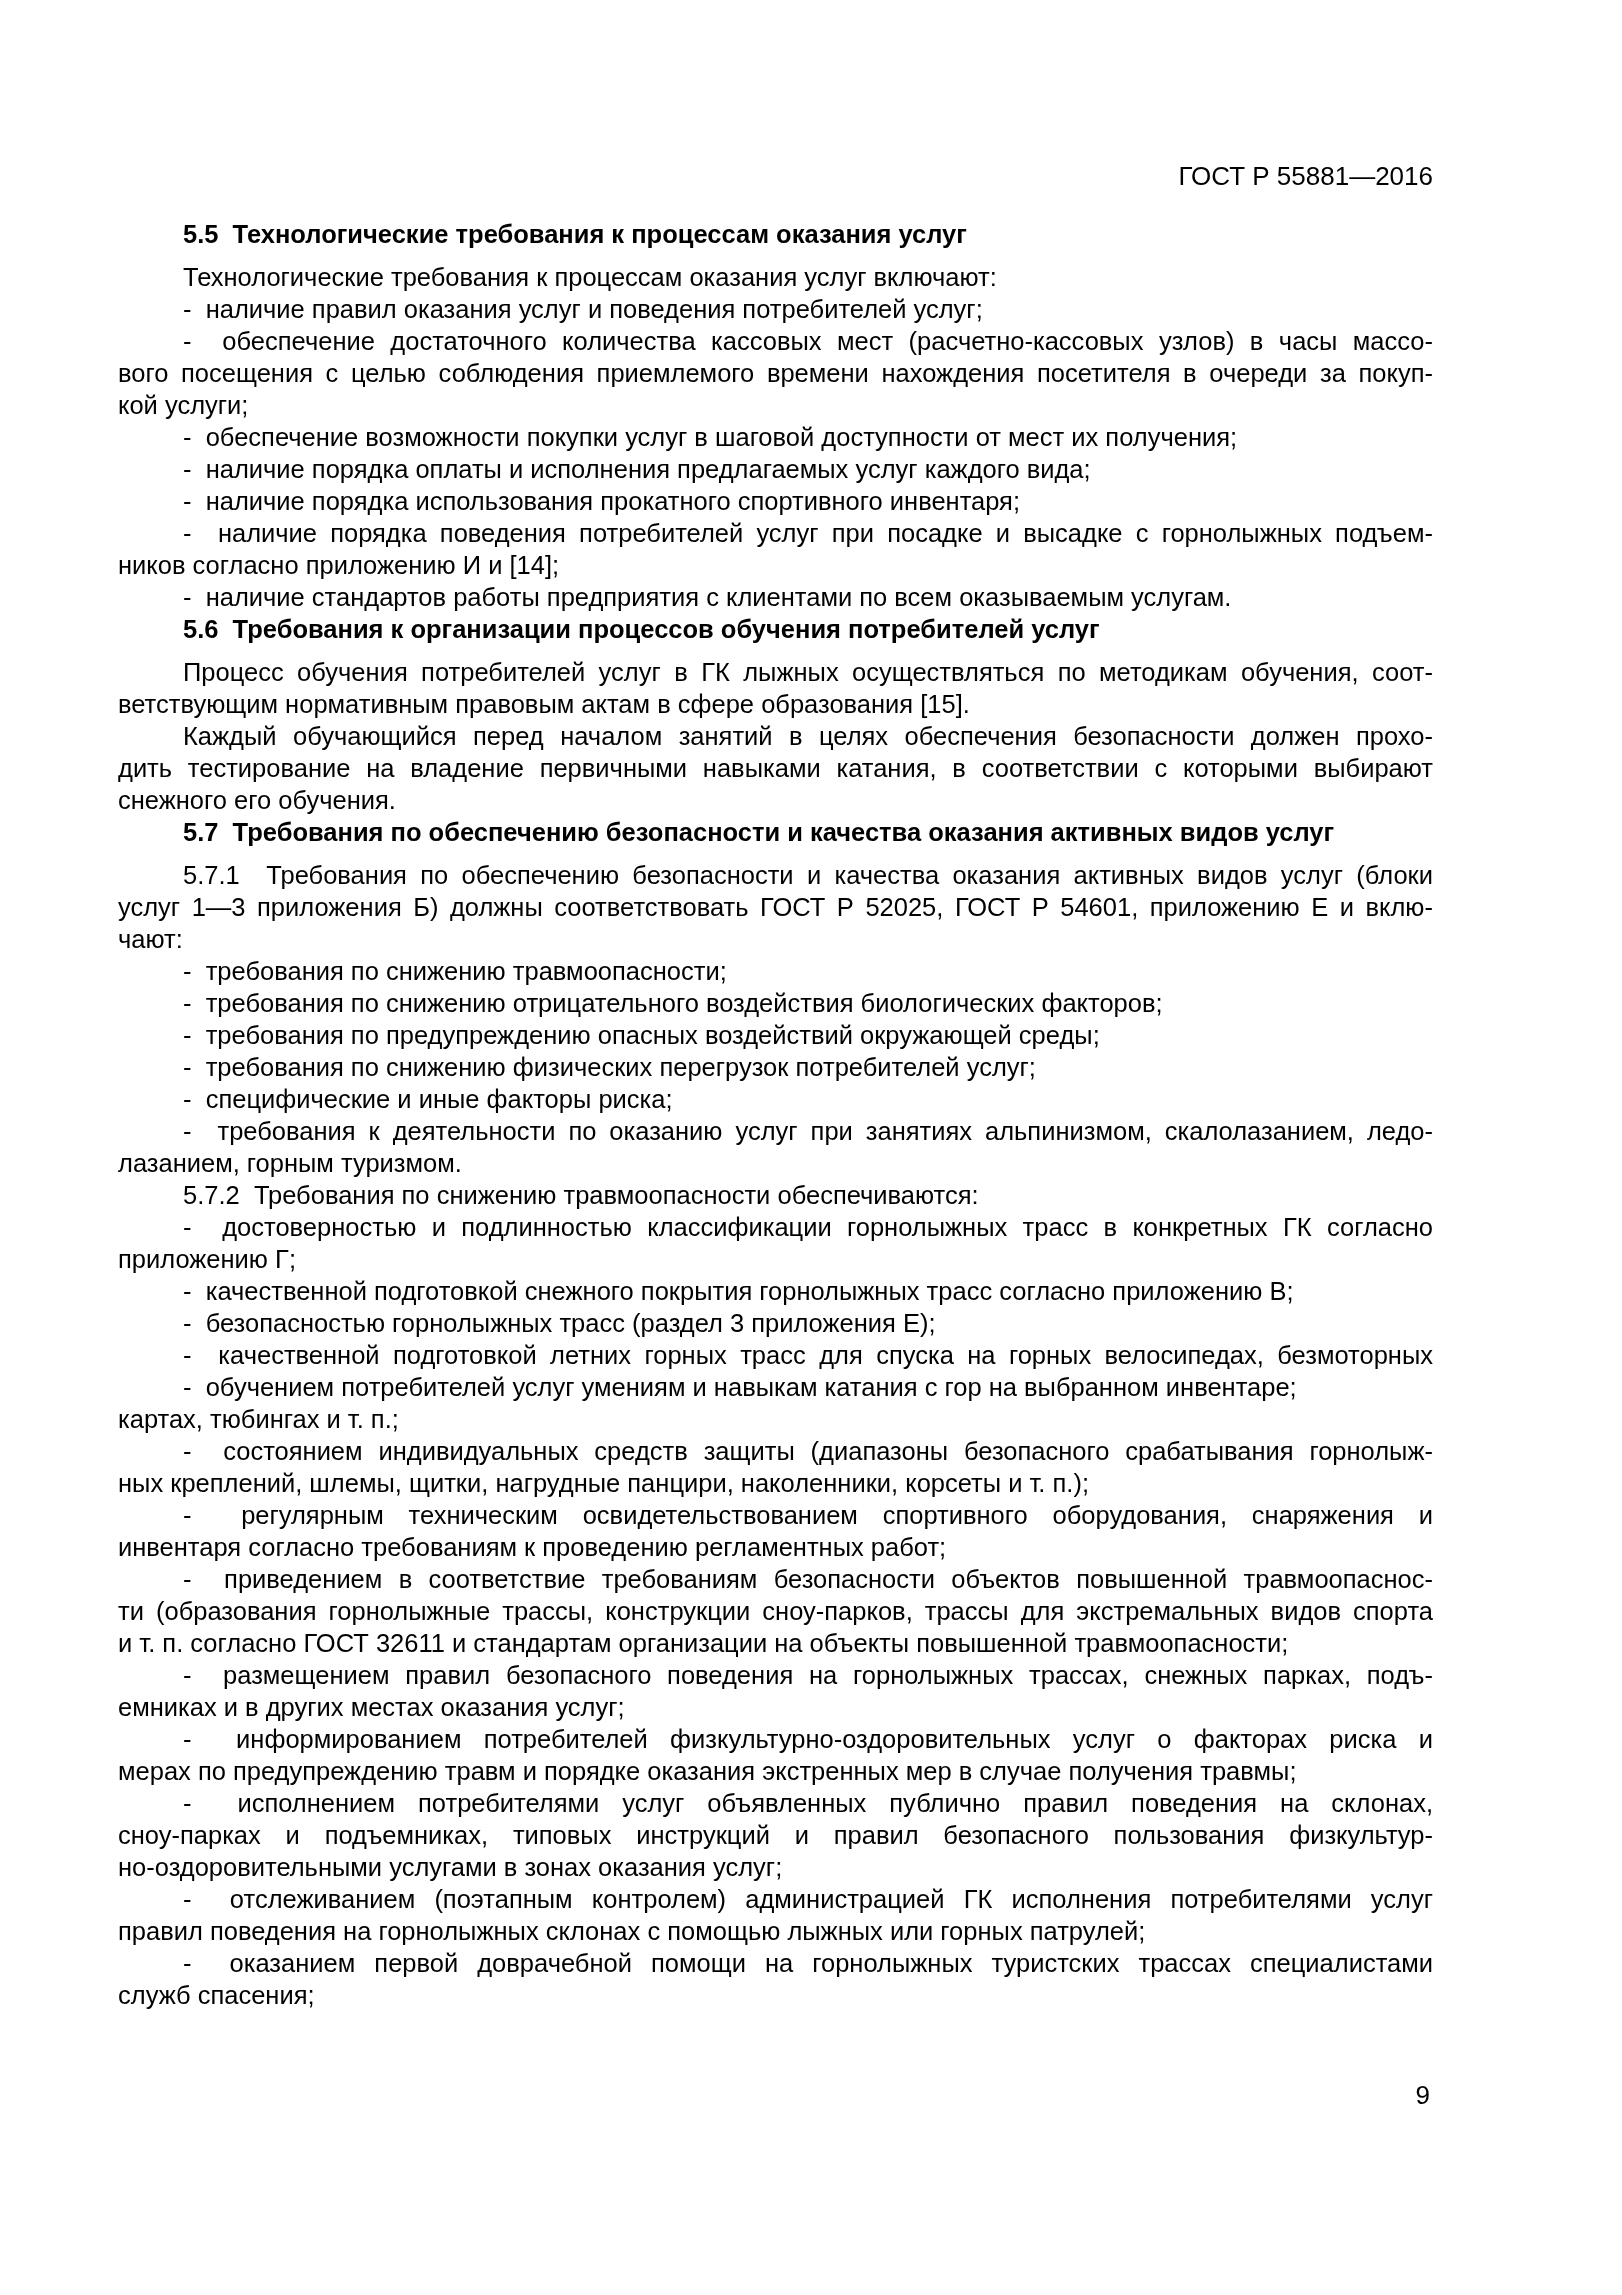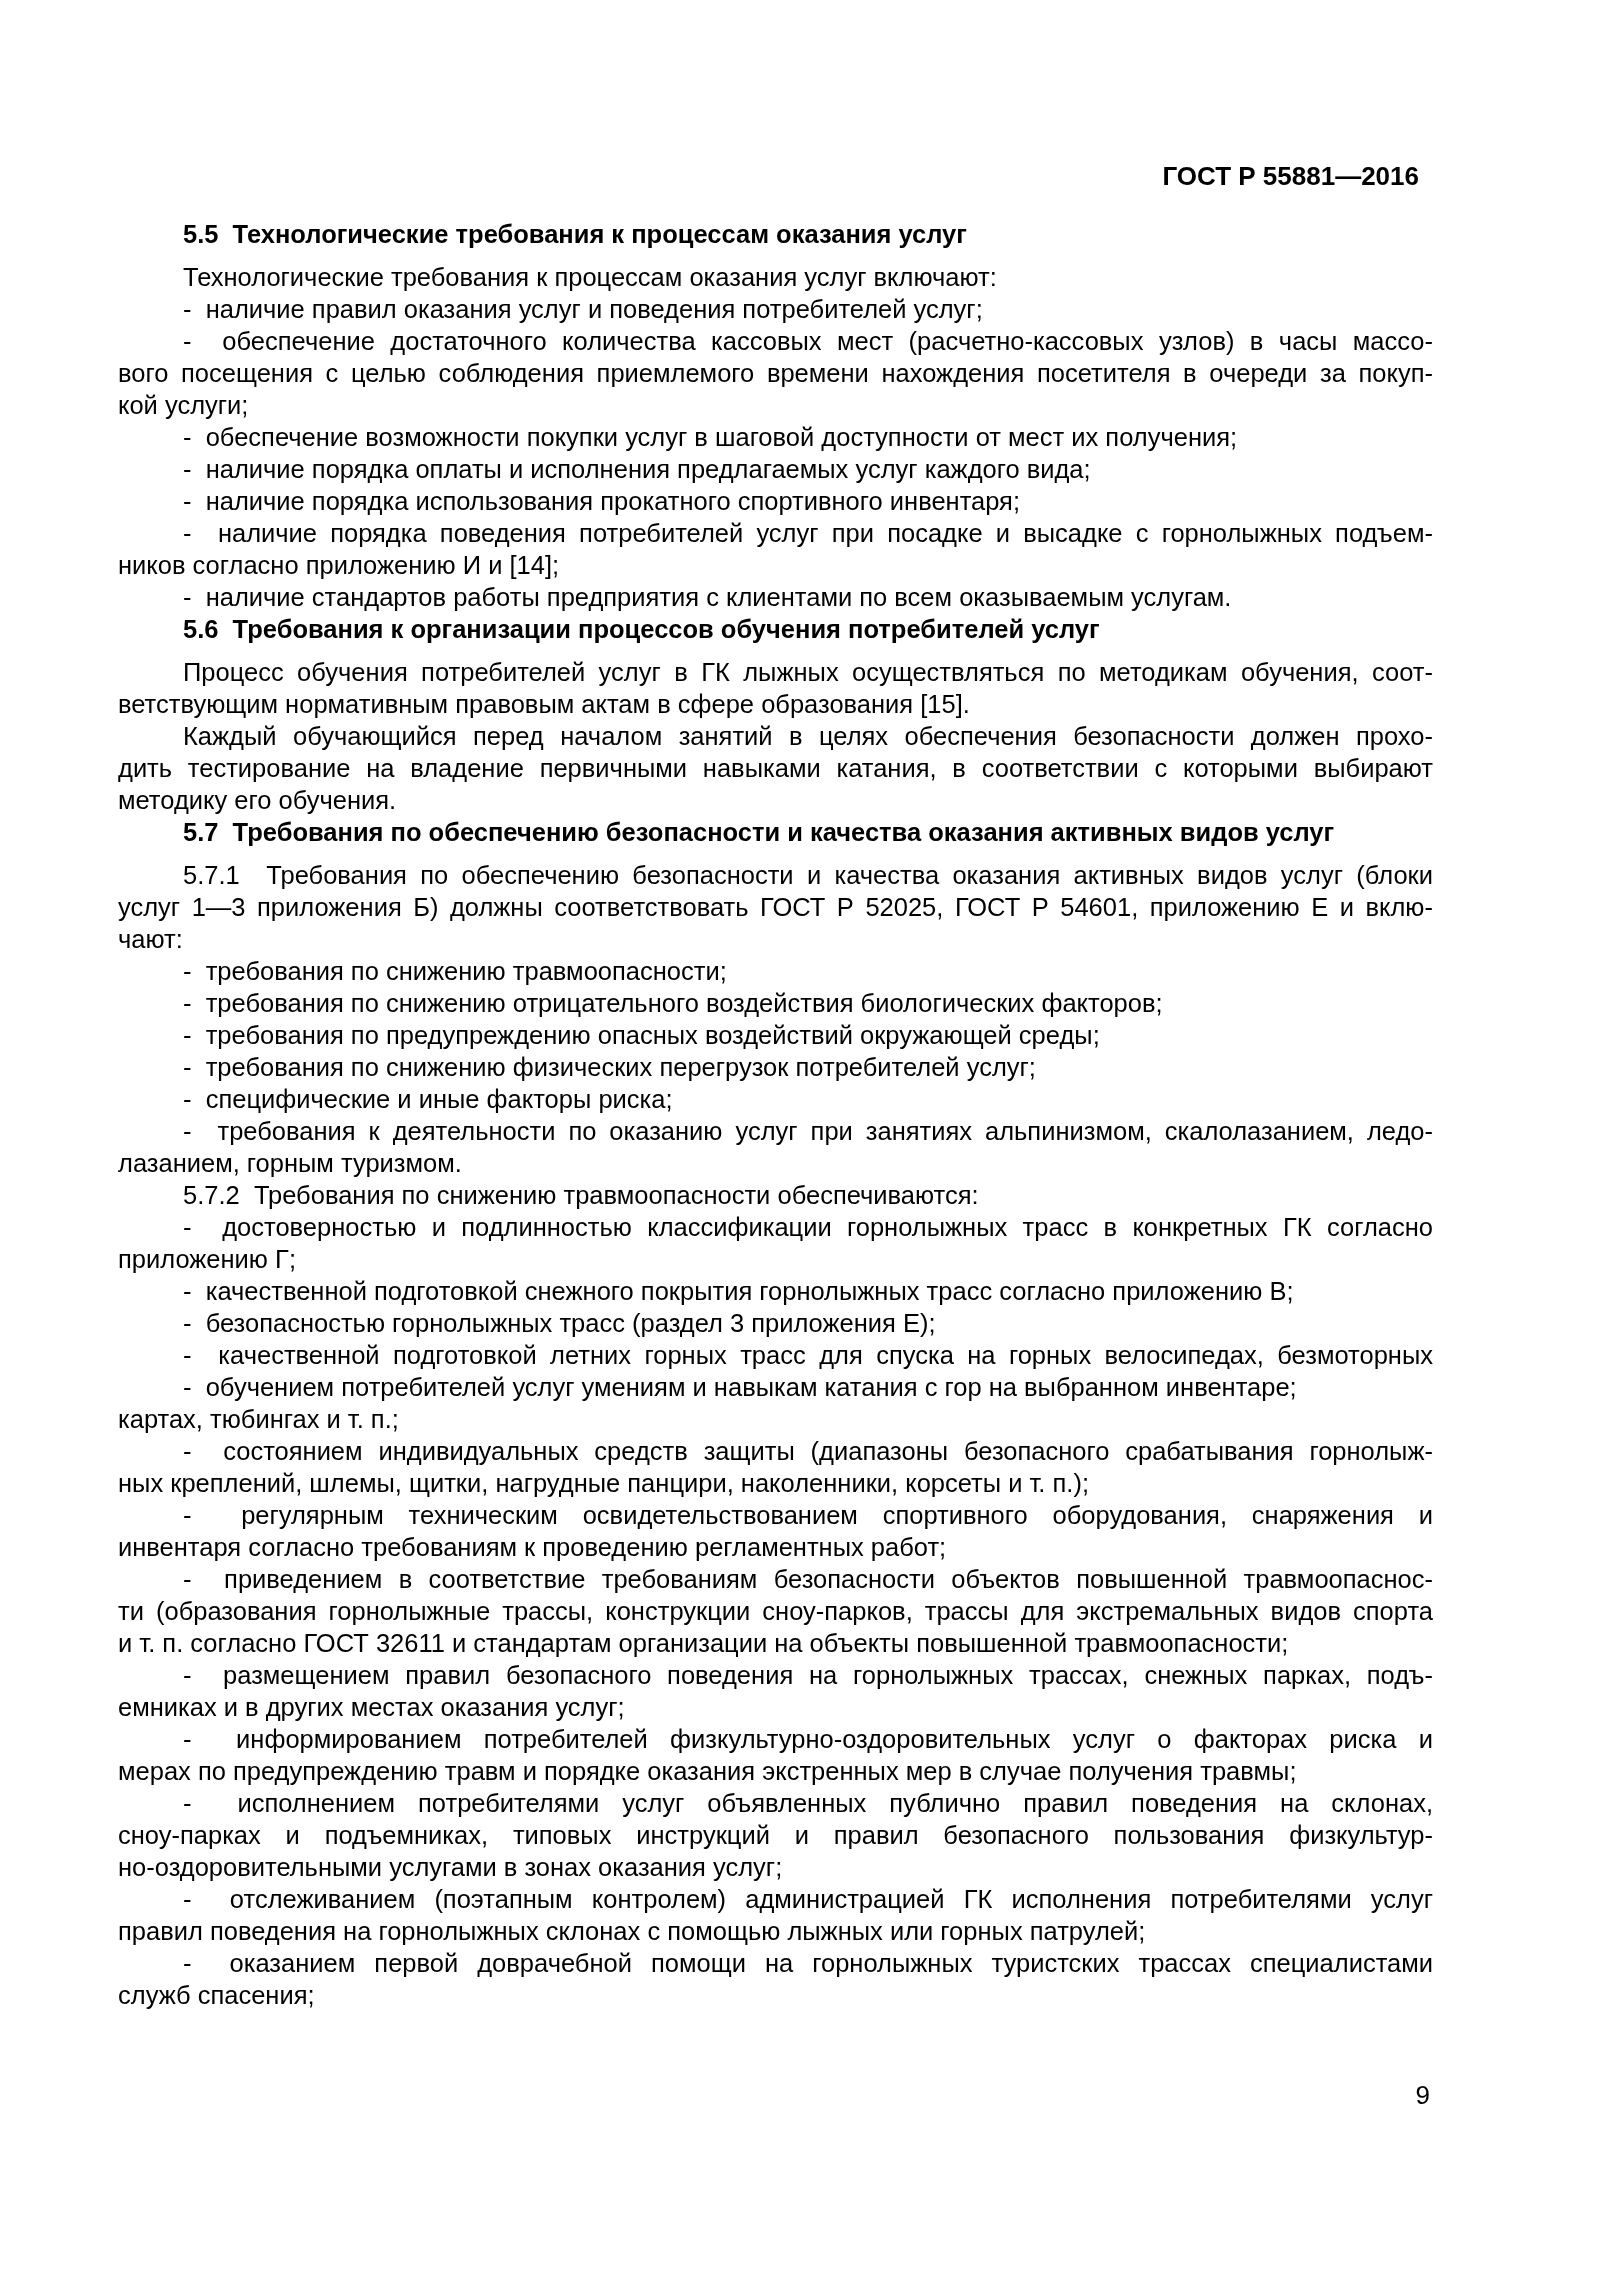--- a/index.html
+++ b/index.html
@@ -5,22 +5,22 @@
   html, body { margin: 0; padding: 0; }
   body {
     width: 1623px; height: 2295px;
     background: #ffffff; color: #000000;
     font-family: "Liberation Sans", sans-serif;
     position: relative;
     -webkit-font-smoothing: antialiased;
   }
   .page { position: absolute; inset: 0; overflow: hidden; }
   .page-header {
-    position: absolute; top: 162px; right: 204px;
-    font-size: 26px; font-weight: 700; line-height: 29px;
+    position: absolute; top: 162px; right: 190px;
+    font-size: 26px; font-weight: 400; line-height: 29px;
     white-space: nowrap;
   }
   .doc {
     position: absolute; left: 118px; top: 218px; width: 1315px;
     font-size: 25.5px; line-height: 32px;
     text-align: left;
   }
   .line { min-height: 32px; height: 32px; overflow: visible; }
   .ind { text-indent: 65px; }
   .jl { text-align: justify; text-align-last: justify; }
@@ -51,21 +51,21 @@
       <div class="line ind">-&nbsp; наличие порядка оплаты и исполнения предлагаемых услуг каждого вида;</div>
       <div class="line ind">-&nbsp; наличие порядка использования прокатного спортивного инвентаря;</div>
       <div class="line ind jl">-&nbsp; наличие порядка поведения потребителей услуг при посадке и высадке с горнолыжных подъем-</div>
       <div class="line">ников согласно приложению И и [14];</div>
       <div class="line ind">-&nbsp; наличие стандартов работы предприятия с клиентами по всем оказываемым услугам.</div>
       <div class="h line">5.6&nbsp; Требования к организации процессов обучения потребителей услуг</div>
       <div class="line ind jl">Процесс обучения потребителей услуг в ГК лыжных осуществляться по методикам обучения, соот-</div>
       <div class="line">ветствующим нормативным правовым актам в сфере образования [15].</div>
       <div class="line ind jl">Каждый обучающийся перед началом занятий в целях обеспечения безопасности должен прохо-</div>
       <div class="line jl">дить тестирование на владение первичными навыками катания, в соответствии с которыми выбирают</div>
-      <div class="line">методику его обучения.</div>
+      <div class="line">снежного его обучения.</div>
       <div class="h line">5.7&nbsp; Требования по обеспечению безопасности и качества оказания активных видов услуг</div>
       <div class="line ind jl">5.7.1&nbsp; Требования по обеспечению безопасности и качества оказания активных видов услуг (блоки</div>
       <div class="line jl">услуг 1—3 приложения Б) должны соответствовать ГОСТ Р 52025, ГОСТ Р 54601, приложению Е и вклю-</div>
       <div class="line">чают:</div>
       <div class="line ind">-&nbsp; требования по снижению травмоопасности;</div>
       <div class="line ind">-&nbsp; требования по снижению отрицательного воздействия биологических факторов;</div>
       <div class="line ind">-&nbsp; требования по предупреждению опасных воздействий окружающей среды;</div>
       <div class="line ind">-&nbsp; требования по снижению физических перегрузок потребителей услуг;</div>
       <div class="line ind">-&nbsp; специфические и иные факторы риска;</div>
       <div class="line ind jl">-&nbsp; требования к деятельности по оказанию услуг при занятиях альпинизмом, скалолазанием, ледо-</div>

